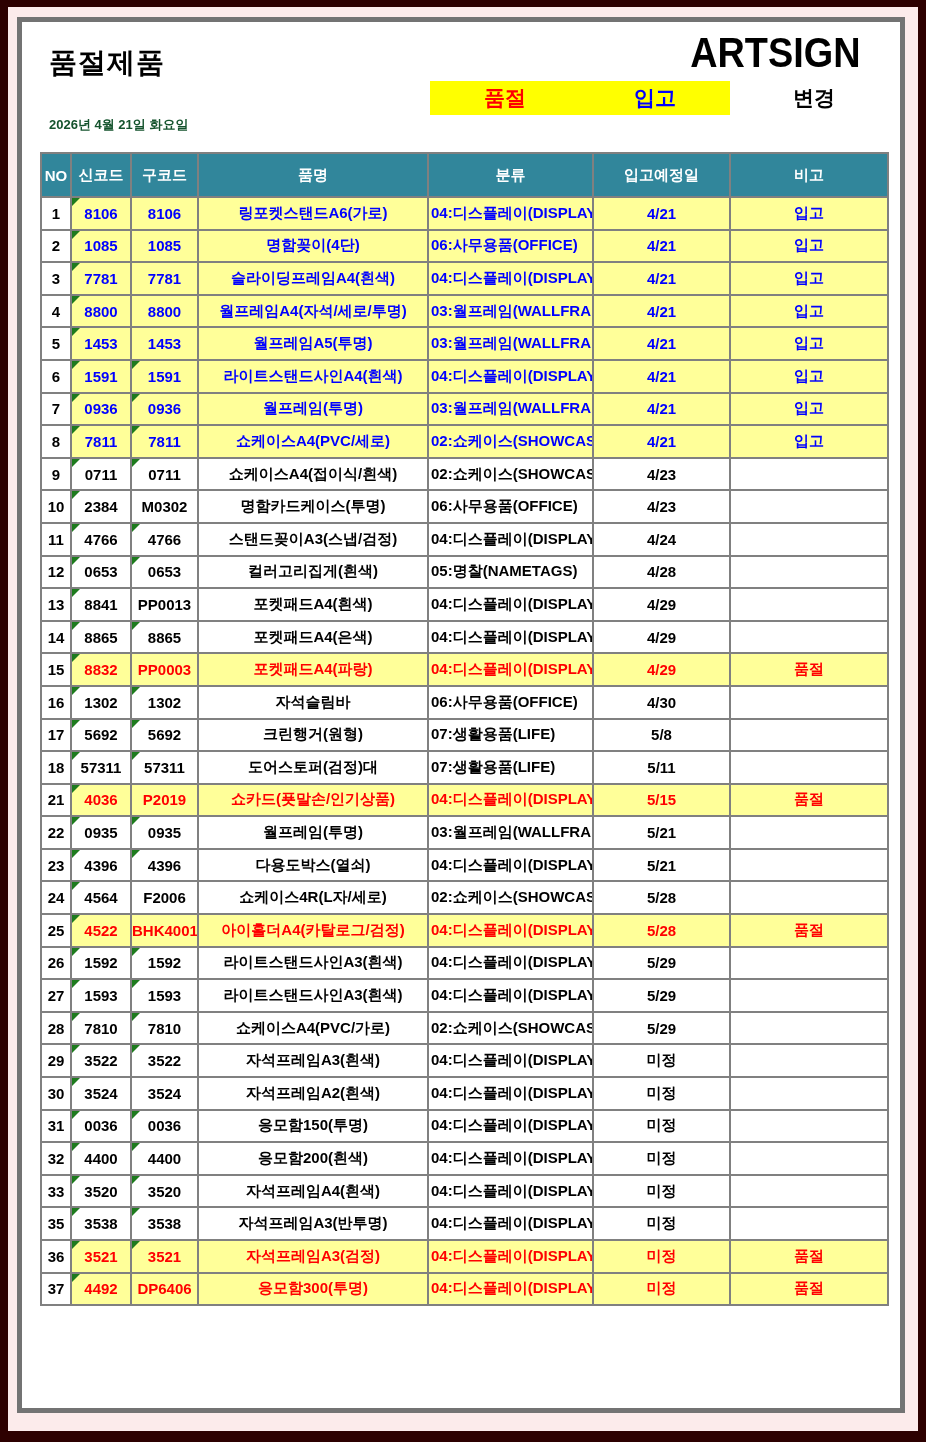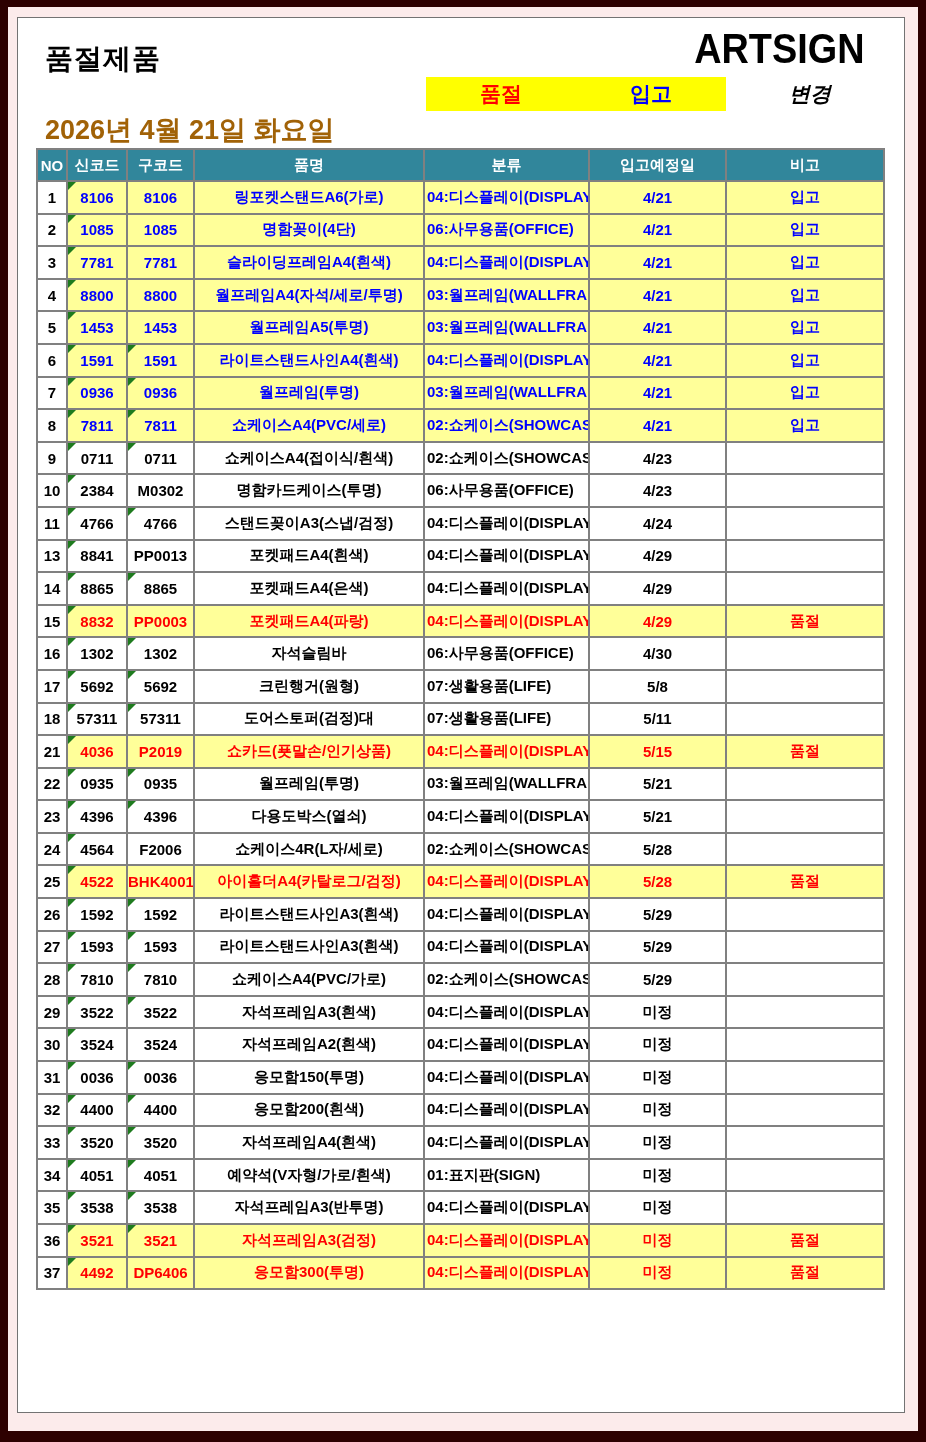--- a/index.html
+++ b/index.html
@@ -13,21 +13,21 @@
   .mat {
     position:absolute;
     top:7px; left:8px; right:8px; bottom:11px;
     background:#fcebeb;
   }
   .panel {
     position:absolute;
     left:9px; top:10px;
     width:888px; height:1396px;
     background:#ffffff;
-    border:1px solid #737373;
+    border:5px solid #737373;
   }
   .title {
     position:absolute; left:27px; top:22px;
     font-size:28px; font-weight:bold; color:#000;
     letter-spacing:1px;
   }
   .brand {
     position:absolute; right:40px; top:6px;
     font-size:43px; font-weight:800; color:#000;
     transform:scaleX(.88); transform-origin:right center;
@@ -42,43 +42,43 @@
   .legend span {
     flex:1; display:flex; align-items:center; justify-content:center;
     font-size:21px; font-weight:bold;
   }
   .lg-out { color:#ff0000; }
   .lg-in  { color:#0000ff; }
   .lg-change {
     position:absolute; left:742px; top:59px;
     width:100px; height:34px;
     display:flex; align-items:center; justify-content:center;
-    font-size:21px; font-weight:bold; color:#000;font-style:italic;
+    font-size:21px; font-weight:bold; color:#000;
   }
   .date {
     position:absolute; left:27px; top:94px;
-    font-size:27px; font-weight:bold; color:#a16207;
+    font-size:13px; font-weight:bold; color:#14532d;
   }
   table.grid {
     position:absolute; left:18px; top:130px;
     width:847px;
     border-collapse:collapse;
     table-layout:fixed;
   }
   table.grid th, table.grid td {
     border:2px solid #808080;
     font-weight:bold;
     text-align:center;
     vertical-align:middle;
     overflow:hidden;
     white-space:nowrap;
   }
   table.grid th {
     background:#31869b; color:#ffffff;
-    height:32px; font-size:15px;
+    height:44px; font-size:15px;
   }
   table.grid td {
     height:32.6px; font-size:15px;
     background:#ffffff; color:#000000;
     position:relative;
   }
   table.grid td.cat { text-align:left; padding-left:2px; }
   tr.status-in  td:not(.no-cell) { background:#ffff99; color:#0000ff;margin-left:8px; }
   tr.status-out td:not(.no-cell) { background:#ffff99; color:#ff0000;margin-left:8px; }
   td.no-cell { background:#ffffff; color:#000000; }
@@ -221,20 +221,29 @@
           <tr class="status-none">
             <td class="no-cell">11</td>
             <td><span class="tri"></span>4766</td>
             <td><span class="tri"></span>4766</td>
             <td>스탠드꽂이A3(스냅/검정)</td>
             <td class="cat">04:디스플레이(DISPLAY)</td>
             <td>4/24</td>
             <td></td>
           </tr>
           <tr class="status-none">
+            <td class="no-cell">12</td>
+            <td><span class="tri"></span>0653</td>
+            <td><span class="tri"></span>0653</td>
+            <td>컬러고리집게(흰색)</td>
+            <td class="cat">05:명찰(NAMETAGS)</td>
+            <td>4/28</td>
+            <td></td>
+          </tr>
+          <tr class="status-none">
             <td class="no-cell">13</td>
             <td><span class="tri"></span>8841</td>
             <td>PP0013</td>
             <td>포켓패드A4(흰색)</td>
             <td class="cat">04:디스플레이(DISPLAY)</td>
             <td>4/29</td>
             <td></td>
           </tr>
           <tr class="status-none">
             <td class="no-cell">14</td>
@@ -392,29 +401,20 @@
           <tr class="status-none">
             <td class="no-cell">33</td>
             <td><span class="tri"></span>3520</td>
             <td><span class="tri"></span>3520</td>
             <td>자석프레임A4(흰색)</td>
             <td class="cat">04:디스플레이(DISPLAY)</td>
             <td>미정</td>
             <td></td>
           </tr>
           <tr class="status-none">
-            <td class="no-cell">34</td>
-            <td><span class="tri"></span>4051</td>
-            <td><span class="tri"></span>4051</td>
-            <td>예약석(V자형/가로/흰색)</td>
-            <td class="cat">01:표지판(SIGN)</td>
-            <td>미정</td>
-            <td></td>
-          </tr>
-          <tr class="status-none">
             <td class="no-cell">35</td>
             <td><span class="tri"></span>3538</td>
             <td><span class="tri"></span>3538</td>
             <td>자석프레임A3(반투명)</td>
             <td class="cat">04:디스플레이(DISPLAY)</td>
             <td>미정</td>
             <td></td>
           </tr>
           <tr class="status-out">
             <td class="no-cell">36</td>

